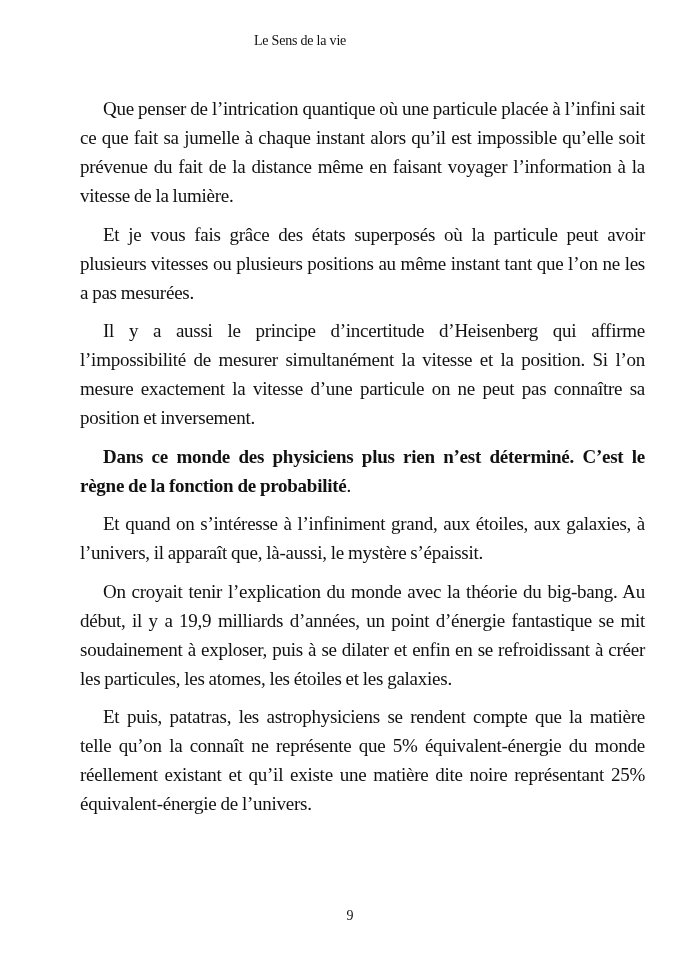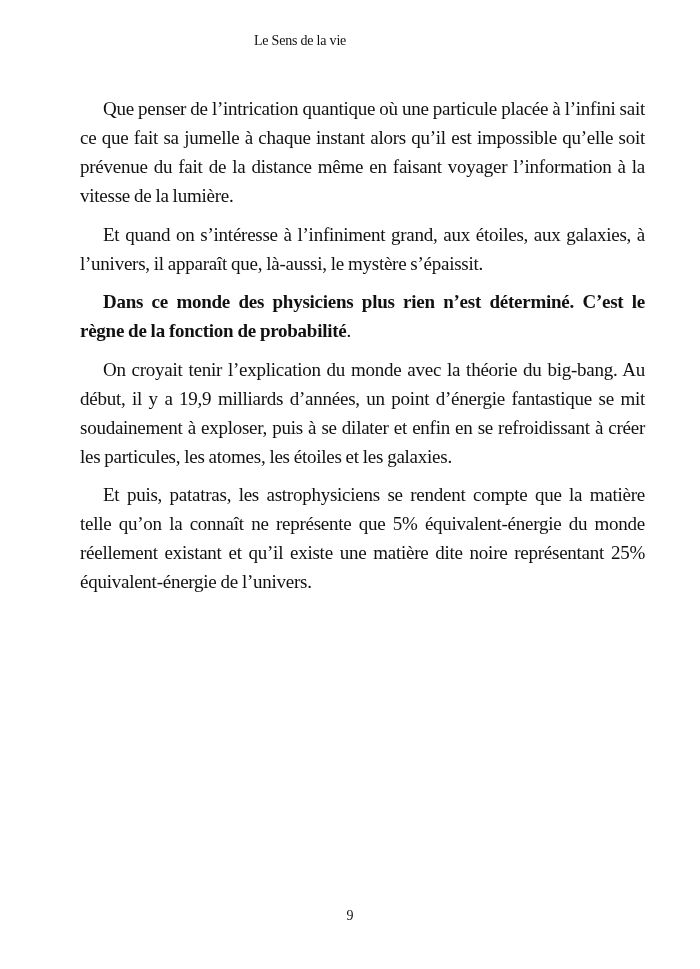--- a/index.html
+++ b/index.html
@@ -14,19 +14,21 @@
   .para b { font-weight: bold; }
   .folio { position: absolute; top: 908px; left: 0; width: 700px; text-align: center; font-size: 14px; }
 </style>
 </head>
 <body>
 
 <div class="running-head">Le Sens de la vie</div>
 
 <div class="body-text">
   <p class="para">Que penser de l’intrication quantique où une particule placée à l’infini sait ce que fait sa jumelle à chaque instant alors qu’il est impossible qu’elle soit prévenue du fait de la distance même en faisant voyager l’information à la vitesse de la lumière.</p>
+  <p class="para">Et je vous fais grâce des états superposés où la particule peut avoir plusieurs vitesses ou plusieurs positions au même instant tant que l’on ne les a pas mesurées.</p>
+  <p class="para">Il y a aussi le principe d’incertitude d’Heisenberg qui affirme l’impossibilité de mesurer simultanément la vitesse et la position. Si l’on mesure exactement la vitesse d’une particule on ne peut pas connaître sa position et inversement.</p>
+  <p class="para"><b>Dans ce monde des physiciens plus rien n’est déterminé. C’est le règne de la fonction de probabilité</b><span>.</span></p>
   <p class="para">Et quand on s’intéresse à l’infiniment grand, aux étoiles, aux galaxies, à l’univers, il apparaît que, là-aussi, le mystère s’épaissit.</p>
-  <p class="para"><b>Dans ce monde des physiciens plus rien n’est déterminé. C’est le règne de la fonction de probabilité</b><span>.</span></p>
   <p class="para">On croyait tenir l’explication du monde avec la théorie du big-bang. Au début, il y a 19,9 milliards d’années, un point d’énergie fantastique se mit soudainement à exploser, puis à se dilater et enfin en se refroidissant à créer les particules, les atomes, les étoiles et les galaxies.</p>
   <p class="para tight">Et puis, patatras, les astrophysiciens se rendent compte que la matière telle qu’on la connaît ne représente que 5% équivalent-énergie du monde réellement existant et qu’il existe une matière dite noire représentant 25% équivalent-énergie de l’univers.</p>
 </div>
 
 <div class="folio">9</div>
 
 </body></html>

